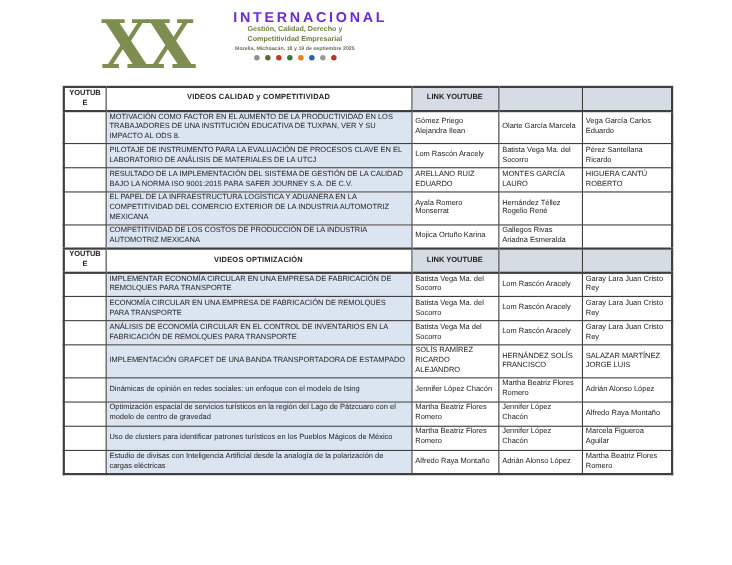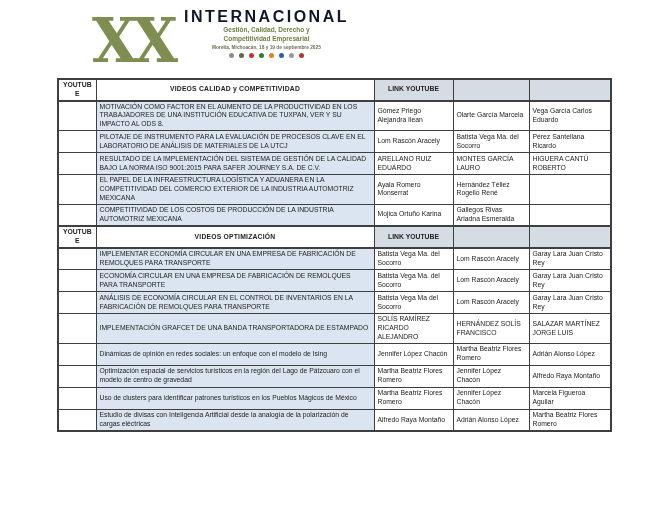--- a/index.html
+++ b/index.html
@@ -9,21 +9,21 @@
   }
   
   .logo { position:absolute; left:92px; top:8px; display:flex; align-items:flex-start; }
   .logo-mark {
     font-family:"DejaVu Serif", serif;
     font-size:58px; font-weight:800; color:#7d8e50; line-height:0.95;
     letter-spacing:-4px; transform:scaleY(1.05); margin-top:6px;
   }
   .logo-text { margin-left:10px; display:flex; flex-direction:column; align-items:center; }
   .logo-title { font-size:25px; font-weight:700; color:#7d8e50; letter-spacing:2px; line-height:1.0; }
-  .logo-subtitle { font-size:16px; font-weight:700; color:#0f172a; letter-spacing:2.5px; line-height:1.0; margin-top:1px; }
+  .logo-subtitle { font-size:13px; font-weight:700; color:#6d28d9; letter-spacing:2.5px; line-height:1.0; margin-top:1px;margin-left:28px; }
   .logo-tagline { font-size:6.5px; font-weight:700; color:#6f8040; line-height:1.25; margin-top:1px; }
   .logo-location { font-size:4.8px; font-weight:700; color:#6d6d5a; margin-top:2px; }
   .logo-partners { display:flex; gap:5px; margin-top:3px; align-items:center; }
   .partner-dot { width:5px; height:5px; border-radius:50%; display:inline-block; }
   
   table.videos {
     position:absolute; left:57px; top:78px; width:553px;
     border-collapse:collapse; table-layout:fixed;
     border:2px solid #3f3f3f;
   }

